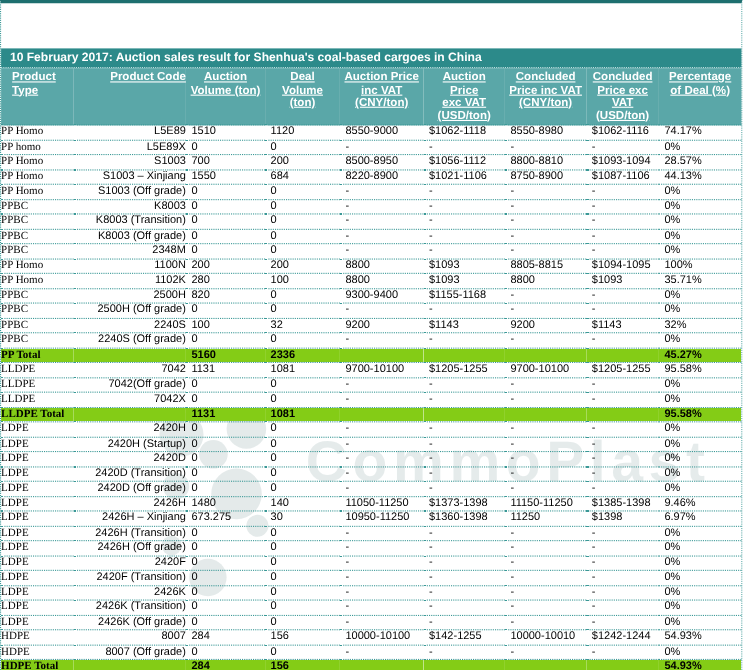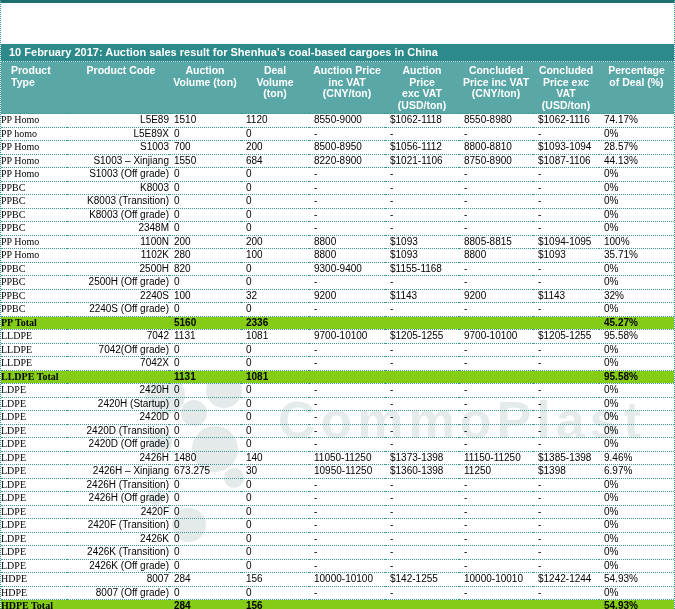--- a/index.html
+++ b/index.html
@@ -23,24 +23,24 @@
   }
   .title-bar{
     height:17px;line-height:17px;background:#2C8A8A;color:#fff;
     font-weight:bold;font-size:11px;padding-left:8px;
     border-bottom:1px dotted #CFE8E8;white-space:nowrap;overflow:hidden;margin-top:41px;
   }
   table{border-collapse:collapse;table-layout:fixed;width:673px;}
   thead th{
     background:#5AA7A8;color:#fff;font-weight:bold;font-size:10.5px;line-height:11.5px;
     vertical-align:top;text-align:center;white-space:pre-line;
-    padding:3px 0 2px 0;height:38px;border-bottom:1px dotted #3A9896;
+    padding:3px 0 2px 0;height:38px;border-bottom:1px dotted #3A9896;text-decoration:underline;
   }
   thead th.h0{text-align:left;padding-left:10px;}
-  thead th.h1{text-align:center;padding-left:6px;}
+  thead th.h1{text-align:right;padding-left:6px;}
   tbody td{
     height:12.5px;line-height:12.5px;font-size:10px;color:#000;
     border-bottom:1px dotted #3A9896;padding:0 0 0 5px;text-align:left;
     white-space:nowrap;overflow:hidden;background:transparent;
   }
   tbody td.c0{padding-left:0;font-family:Liberation Serif, serif;}
   tbody td.c1{padding-left:6px;text-align:right;}
   tr.total-row td{background:#84cc16;font-weight:bold;}
   
   .footer-row{

